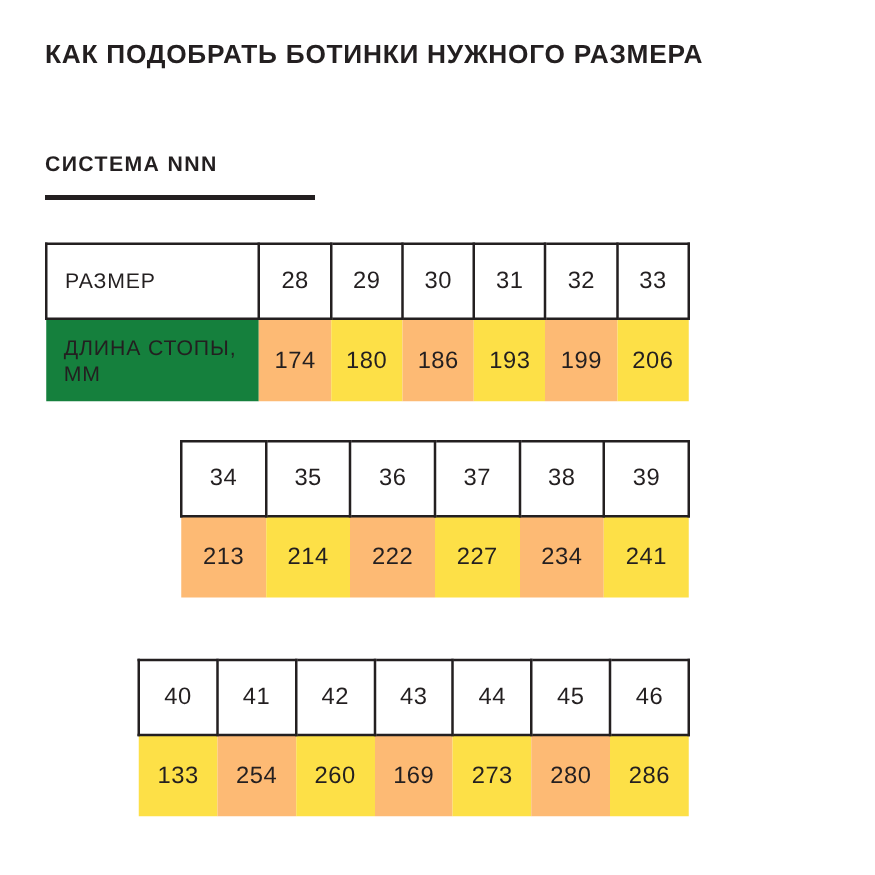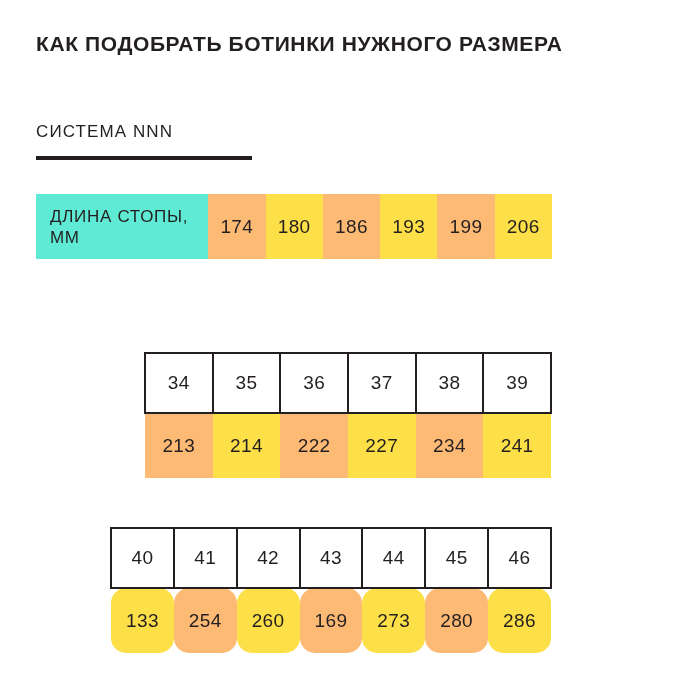--- a/index.html
+++ b/index.html
@@ -29,21 +29,21 @@
     font-weight: bold;
     letter-spacing: 0.6px;
     line-height: 27px;
     text-transform: uppercase;
   }
   .subtitle {
     position: absolute;
     left: 36px;
     top: 122px;
     font-size: 17px;
-    font-weight: normal;
+    font-weight: bold;
     letter-spacing: 1.1px;
     text-transform: uppercase;
     color: #231f20;
   }
   .rule {
     position: absolute;
     left: 36px;
     top: 156px;
     width: 216px;
     height: 4px;
@@ -76,49 +76,58 @@
     background: #fdba74;
   }
   .tbl td.label {
     text-align: left;
     padding-left: 14px;
     font-size: 17px;
     letter-spacing: 0.7px;
     text-transform: uppercase;
   }
   .tbl tr.values td.label {
-    background: #5eead4;
+    background: #15803d;
     line-height: 21px;
     padding-top: 2px;
   }
 
   
   #table1 { left: 36px; top: 194px; }
   #table1 td.label { width: 214px; }
   #table1 td.num { width: 70px; }
 
   
   #table2 { left: 144px; top: 352px; }
   #table2 td.num { width: 70px; }
 
   
   #table3 { left: 110px; top: 527px; }
-  #table3 td.num { width: 70px; border-radius: 15px; }
+  #table3 td.num { width: 70px; }
 </style>
 </head>
 <body>
 
 <div class="page">
 
   <div class="title">КАК ПОДОБРАТЬ БОТИНКИ НУЖНОГО РАЗМЕРА</div>
   <div class="subtitle">СИСТЕМА NNN</div>
   <div class="rule"></div>
 
   <table class="tbl" id="table1">
     <tbody>
+        <tr class="sizes">
+      <td class="label">РАЗМЕР</td>
+      <td class="num">28</td>
+      <td class="num">29</td>
+      <td class="num">30</td>
+      <td class="num">31</td>
+      <td class="num">32</td>
+      <td class="num">33</td>
+    </tr>
     <tr class="values">
       <td class="label">ДЛИНА СТОПЫ, ММ</td>
       <td class="num hl">174</td>
       <td class="num">180</td>
       <td class="num hl">186</td>
       <td class="num">193</td>
       <td class="num hl">199</td>
       <td class="num">206</td>
     </tr>
   </tbody>

